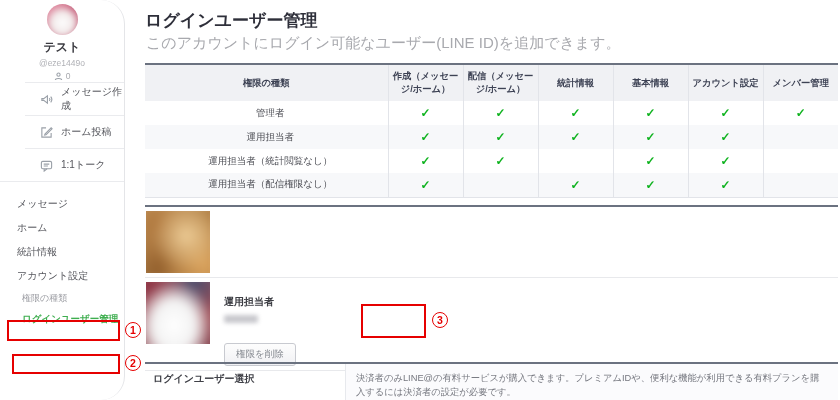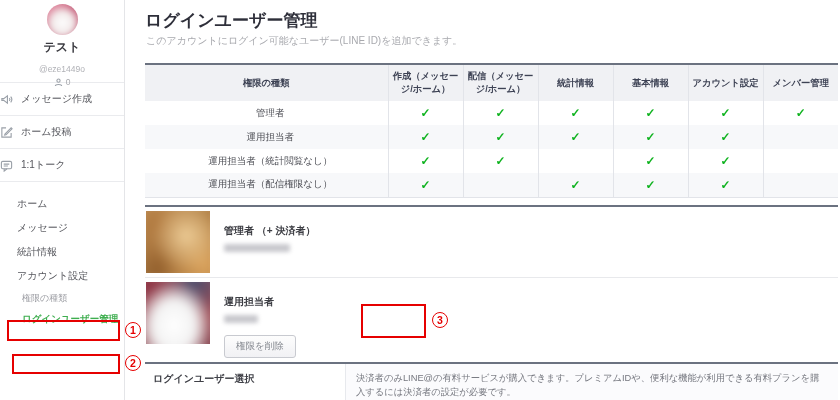--- a/index.html
+++ b/index.html
@@ -1,45 +1,45 @@
 <!DOCTYPE html>
 <html><head>
 <meta charset="utf-8">
 <style>
   * { margin:0; padding:0; box-sizing:border-box; }
   html,body { width:840px; height:400px; background:#fff; font-family:"Liberation Sans", sans-serif; }
   #screen { position:relative; width:840px; height:400px; background:#fff; overflow:hidden; }
 
   
-  #sidebar { position:absolute; left:0; top:0; width:125px; height:400px; background:#fff; border-right:1px solid #e4e5e8; }
+  #sidebar { position:absolute; left:0; top:0; width:125px; height:400px; background:#fff; border-right:1px solid #e4e5e8;border-radius:24px; }
   .profile { height:82px; text-align:center; padding-top:4px; }
   .avatar-circle { position:relative; width:31px; height:31px; margin:0 auto; border-radius:50%; overflow:hidden; }
   .avatar-circle .ph { position:absolute; inset:-5px; filter:blur(2px);
      background:
        radial-gradient(circle at 50% 58%, #fdfdfd 0%, #f2eaea 32%, rgba(242,234,234,0) 58%),
        radial-gradient(circle at 22% 22%, #e08aa0 0%, rgba(224,138,160,0) 45%),
        radial-gradient(circle at 80% 20%, #c9647f 0%, rgba(201,100,127,0) 48%),
        linear-gradient(140deg,#e39aac,#bb5873); }
   .pname { margin-top:4px; font-size:12px; font-weight:bold; color:#3a3a40; }
-  .phandle { margin-top:8px; font-size:8.5px; color:#b0b1b6; }
+  .phandle { margin-top:2px; font-size:8.5px; color:#b0b1b6; }
   .pfollow { margin-top:3px; font-size:8.5px; color:#a7a8ad; display:flex; justify-content:center; align-items:center; gap:3px; }
-  .icon-row { height:33px; display:flex; align-items:center; gap:8px; border-top:1px solid #eaebee; font-size:10px; color:#55565c; cursor:pointer; }
+  .icon-row { height:33px; display:flex; align-items:center; gap:8px; padding-left:15px; border-top:1px solid #eaebee; font-size:10px; color:#55565c; cursor:pointer;margin-left:25px; }
   .icon-row:nth-of-type(3) { border-bottom:0; }
   #icon-rows-wrap { border-bottom:1px solid #eaebee; }
   .icon-row svg { flex:0 0 auto; }
   #main-nav { padding-top:10px; }
   .nav-item { display:block; padding:5px 0 5px 17px; font-size:10px; color:#55565c; cursor:pointer; }
   .nav-item.boxed { position:relative; }
   .nav-sub { display:block; padding:4px 0 4px 22px; font-size:9px; color:#9b9ca2; cursor:pointer; }
   .nav-sub.active { color:#3eae4f; font-size:9.5px; font-weight:bold; }
 
   
   #main { position:absolute; left:145px; top:0; width:693px; height:400px; }
   #page-title { position:absolute; top:9px; left:0; font-size:17px; font-weight:bold; color:#2e2f3a; }
-  #page-subtitle { position:absolute; top:34px; left:1px; font-size:10px; color:#a8a9ae; }
+  #page-subtitle { position:absolute; top:34px; left:1px; font-size:15px; color:#a8a9ae; }
 
   table.perm { position:absolute; top:63px; left:0; width:693px; border-collapse:collapse; table-layout:fixed; }
   table.perm col.c0 { width:243px; }
   table.perm col.cx { width:75px; }
   table.perm th { background:#f0f1f4; border-top:2px solid #6b7280; font-size:9.3px; font-weight:bold; color:#3d4254; text-align:center; padding:4px 3px; height:37px; line-height:1.35; }
   table.perm th + th, table.perm td + td { border-left:1px solid #e2e4e9; }
   table.perm td { height:24px; font-size:9.5px; color:#4b4c53; }
   table.perm td.lbl { text-align:center; padding-left:8px; }
   table.perm td.chk { text-align:center; color:#0fb31f; font-weight:bold; font-size:12px; }
   table.perm tbody tr:nth-child(even) { background:#f7f8fa; }
@@ -59,21 +59,21 @@
   .ph-whitedog { background:
        radial-gradient(ellipse at 45% 66%, #ffffff 0%, #f2f2f2 34%, rgba(242,242,242,0) 62%),
        radial-gradient(circle at 12% 14%, #8c3242 0%, rgba(140,50,66,0) 46%),
        radial-gradient(circle at 68% 8%, #474c6c 0%, rgba(71,76,108,0) 42%),
        radial-gradient(circle at 92% 42%, #a04a52 0%, rgba(160,74,82,0) 46%),
        linear-gradient(160deg,#b06a72,#7e3a46); }
   .user-meta { margin-left:14px; padding-top:13px; }
   .role { font-size:10px; font-weight:bold; color:#3c3d43; }
   .redacted-bar { margin-top:6px; height:8px; background:#c8c8cd; filter:blur(2px); border-radius:2px; }
   .w-lg { width:66px; } .w-sm { width:34px; }
-  .remove-btn { display:inline-block; margin-top:12px; font-size:9.5px; color:#84888f; background:linear-gradient(#fdfdfd,#f1f1f4); border:1px solid #c8cad0; border-radius:3px; padding:4px 11px; cursor:pointer; }
+  .remove-btn { display:inline-block; margin-top:20px; font-size:9.5px; color:#84888f; background:linear-gradient(#fdfdfd,#f1f1f4); border:1px solid #c8cad0; border-radius:3px; padding:4px 11px; cursor:pointer; }
 
   
   #payer { position:absolute; top:362px; left:0; width:693px; border-top:2px solid #6b7280; }
   #payer-header { background:#f0f1f4; font-size:9.5px; font-weight:bold; color:#3d4254; padding:5px 8px; border-bottom:1px solid #e0e2e6; }
   .payer-row { display:flex; min-height:40px; }
   .payer-label { width:200px; font-size:10px; font-weight:bold; color:#3f4047; padding:8px 8px; }
   .payer-desc { flex:1; font-size:9.3px; color:#75777f; padding:8px 10px; background:#fbfbfd; border-left:1px solid #e7e9ed; line-height:1.5; }
 
   
   .anno-box { position:absolute; border:2px solid #e60000; z-index:20; pointer-events:none; }
@@ -122,22 +122,22 @@
         <svg class="icn" width="13" height="13" viewBox="0 0 14 14">
             <rect x="1.5" y="2.5" width="11" height="8" rx="1.5"></rect>
             <path d="M4.5 10.5 L4.5 13 L7.5 10.5"></path>
             <path d="M4 5.5 L10 5.5 M4 7.5 L8.5 7.5"></path>
           </svg>
         <span>1:1トーク</span>
       </div>
     </div>
 
     <nav id="main-nav">
+      <span class="nav-item">メッセージ</span>
       <span class="nav-item">ホーム</span>
-      <span class="nav-item">メッセージ</span>
       <span class="nav-item">統計情報</span>
       <span class="nav-item boxed">アカウント設定</span>
       <span class="nav-sub">権限の種類</span>
       <span class="nav-sub active">ログインユーザー管理</span>
 
     </nav>
   </aside>
 
   <main id="main">
     <h1 id="page-title">ログインユーザー管理</h1>
@@ -202,24 +202,20 @@
           <td class="chk"></td>
         </tr>
       </tbody>
     </table>
 
     <div id="users">
       <div class="user">
         <div class="avatar-sq">
             <div class="ph ph-corgi"></div>
           </div>
-        <div class="user-meta">
-          <div class="role">管理者 （+ 決済者）</div>
-          <div class="redacted-bar w-lg"></div>
-        </div>
       </div>
       <div class="user">
         <div class="avatar-sq">
             <div class="ph ph-whitedog"></div>
           </div>
         <div class="user-meta">
           <div class="role">運用担当者</div>
           <div class="redacted-bar w-sm"></div>
           <span class="remove-btn">権限を削除</span>
         </div>

